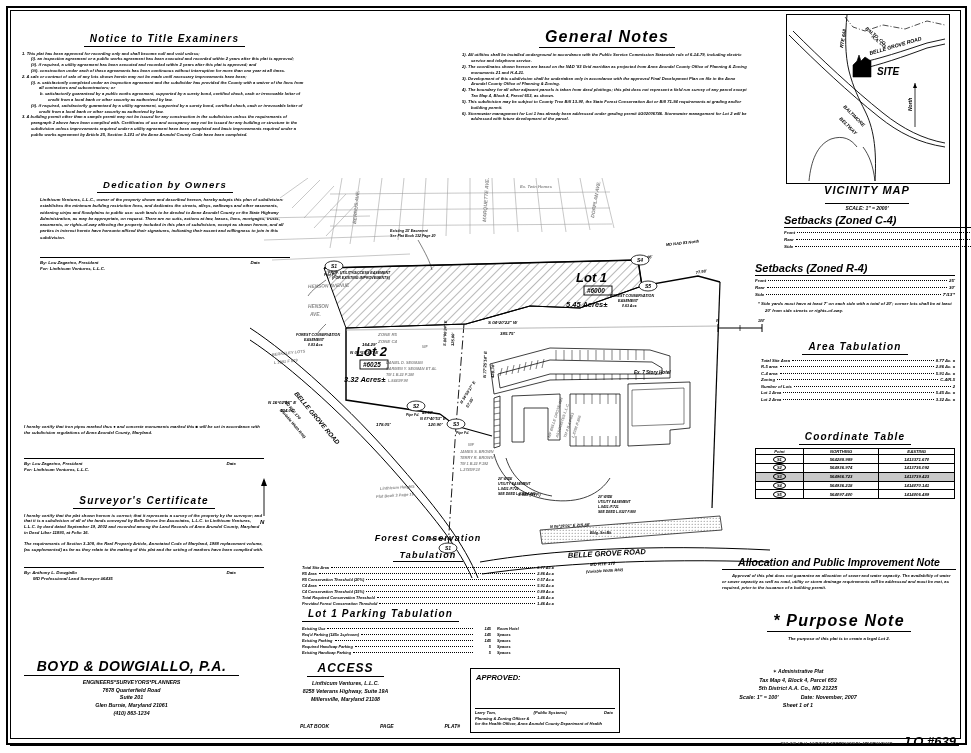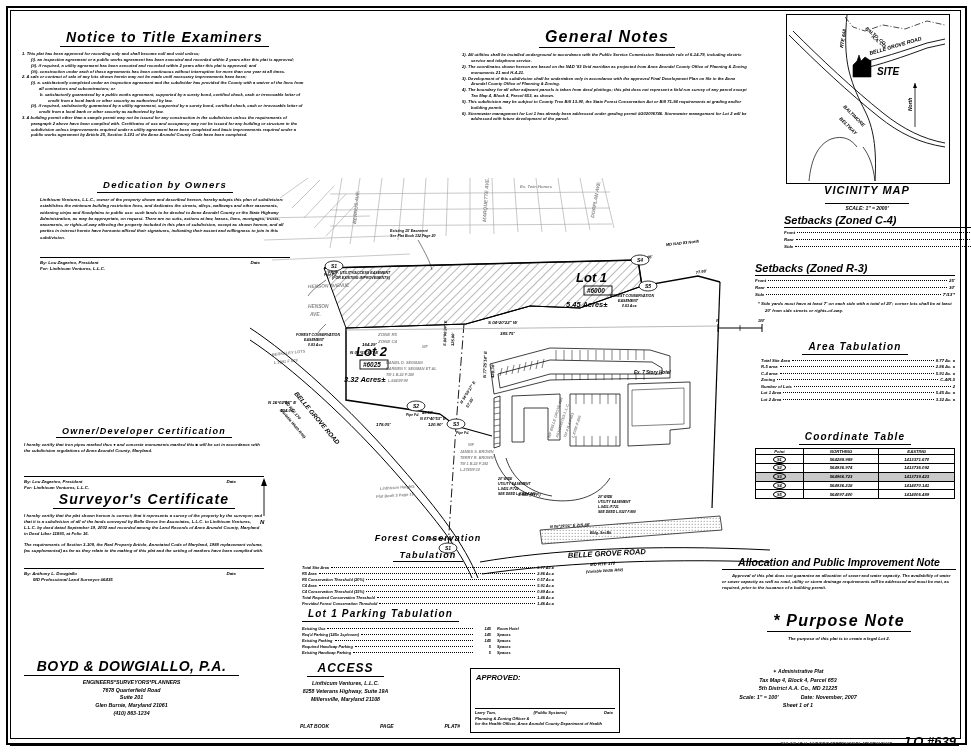--- a/index.html
+++ b/index.html
@@ -58,21 +58,21 @@
   .footer-line{position:absolute;left:10px;top:744px;width:949px;border-top:2.5px solid #000;}
 </style>
 </head>
 <body>
 
 <div class="sheet">
   <div class="border-outer"></div>
   <div class="border-inner"></div>
 
   <div class="blk" style="left:22px;top:28px;width:285px;">
-    <div class="ttl-wrap"><span class="ttl" style="font-size:14px;">Notice to Title Examiners</span></div>
+    <div class="ttl-wrap"><span class="ttl" style="font-size:10px;">Notice to Title Examiners</span></div>
     <div class="body-txt" style="margin-top:4px;">
       <p class="hang">1. This plat has been approved for recording only and shall become null and void unless;</p>
       <p class="hang2 ind1">(i). an inspection agreement or a public works agreement has been executed and recorded within 2 years after this plat is approved;</p>
       <p class="hang2 ind1">(ii). if required, a utility agreement has been executed and recorded within 2 years after this plat is approved; and</p>
       <p class="hang2 ind1">(iii). construction under each of these agreements has been continuous without interruption for more than one year at all times.</p>
       <p class="hang">2. A sale or contract of sale of any lots shown herein may not be made until necessary improvements have been;</p>
       <p class="hang2 ind1">(i). a. satisfactorily completed under an inspection agreement and the subdivider has provided the County with a waiver of the liens from all contractors and subcontractors; or</p>
       <p class="hang3 ind2">b. satisfactorily guaranteed by a public works agreement, supported by a surety bond, certified check, cash or irrevocable letter of credit from a local bank or other security as authorized by law.</p>
       <p class="hang2 ind1">(ii). if required, satisfactorily guaranteed by a utility agreement, supported by a surety bond, certified check, cash or irrevocable letter of credit from a local bank or other security as authorized by law.</p>
       <p class="hang">3. A building permit other than a sample permit may not be issued for any construction in the subdivision unless the requirements of paragraph 2 above have been complied with. Certificates of use and occupancy may not be issued for any building or structure in the subdivision unless improvements required under a utility agreement have been completed and basic improvements required under a public works agreement by Article 25, Section 3-101 of the Anne Arundel County Code have been completed.</p>
@@ -99,35 +99,34 @@
       <span>By: Lou Zagarino, President</span>
       <span style="padding-right:30px;">Date</span>
     </div>
     <div class="sig-row">
         <span>For: Linthicum Ventures, L.L.C.</span>
         <span></span>
       </div>
   </div>
 
   <div class="blk" style="left:24px;top:420px;width:240px;">
-    <div class="ttl-wrap"><span class="ttl" style="font-size:9px;">Owner/Developer Certification</span></div>
     <div class="body-txt" style="margin-top:4px;font-size:4.2px;">I hereby certify that iron pipes marked thus ● and concrete monuments marked this ■ will be set in accordance with the subdivision regulations of Anne Arundel County, Maryland.</div>
     <div class="sig-line" style="margin-top:22px;"></div>
     <div class="sig-row" style="margin-top:2px;">
       <span>By: Lou Zagarino, President</span>
       <span style="padding-right:28px;">Date</span>
     </div>
     <div class="sig-row">
         <span>For: Linthicum Ventures, L.L.C.</span>
         <span></span>
       </div>
   </div>
 
   <div class="blk" style="left:24px;top:490px;width:240px;">
-    <div class="ttl-wrap"><span class="ttl" style="font-size:14px;">Surveyor's Certificate</span></div>
+    <div class="ttl-wrap"><span class="ttl" style="font-size:10px;">Surveyor's Certificate</span></div>
     <div class="body-txt" style="margin-top:4px;font-size:4.2px;">I hereby certify that the plat shown hereon is correct; that it represents a survey of the property by the surveyor; and that it is a subdivision of all of the lands conveyed by Belle Grove Inn Associates, L.L.C. to Linthicum Ventures, L.L.C. by deed dated September 19, 2002 and recorded among the Land Records of Anne Arundel County, Maryland in Deed Liber 11893, at Folio 16.</div>
     <div class="body-txt" style="margin-top:5px;font-size:4.2px;">The requirements of Section 3-108, the Real Property Article, Annotated Code of Maryland, 1988 replacement volume, (as supplemented) as far as they relate to the making of this plat and the setting of markers have been complied with.</div>
     <div class="sig-line" style="margin-top:14px;"></div>
     <div class="sig-row" style="margin-top:2px;">
       <span>By: Anthony L. Dowgiallo</span>
       <span style="padding-right:28px;">Date</span>
     </div>
     <div class="sig-row">
         <span style="padding-left:9px;">MD Professional Land Surveyor #6435</span>
         <span></span>
@@ -265,21 +264,21 @@
         </div>
       <div class="tabrow">
           <span class="lbl">Side</span>
           <span class="dots"></span>
           <span class="val">0'</span>
         </div>
     </div>
   </div>
 
   <div class="blk" style="left:755px;top:262px;width:200px;">
-    <div style="font-style:italic;font-weight:bold;font-size:11px;border-bottom:1.5px solid #000;padding-bottom:1px;">Setbacks (Zoned R-3)</div>
+    <div style="font-style:italic;font-weight:bold;font-size:11px;border-bottom:1.5px solid #000;padding-bottom:1px;">Setbacks (Zoned R-4)</div>
     <div style="margin-top:2px;">
       <div class="tabrow">
           <span class="lbl">Front</span>
           <span class="dots"></span>
           <span class="val">25'</span>
         </div>
       <div class="tabrow">
           <span class="lbl">Rear</span>
           <span class="dots"></span>
           <span class="val">30'</span>

